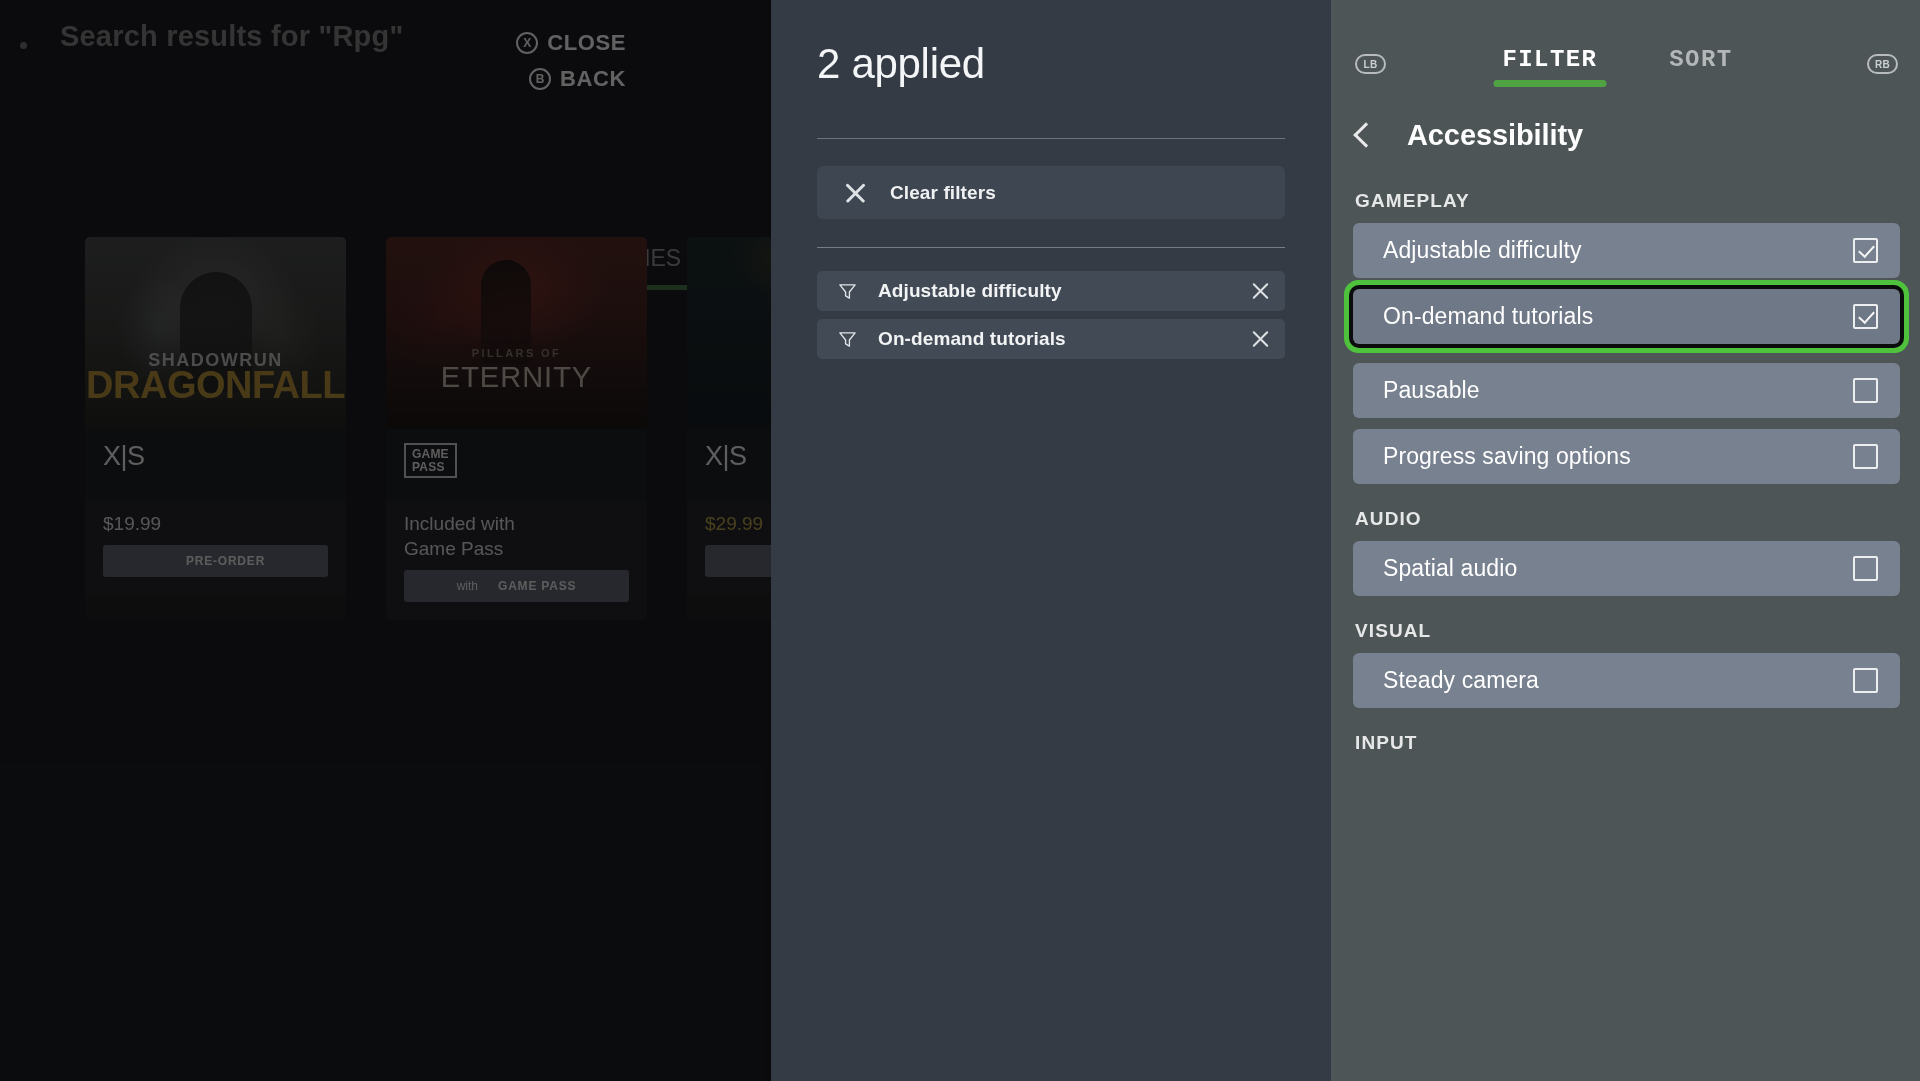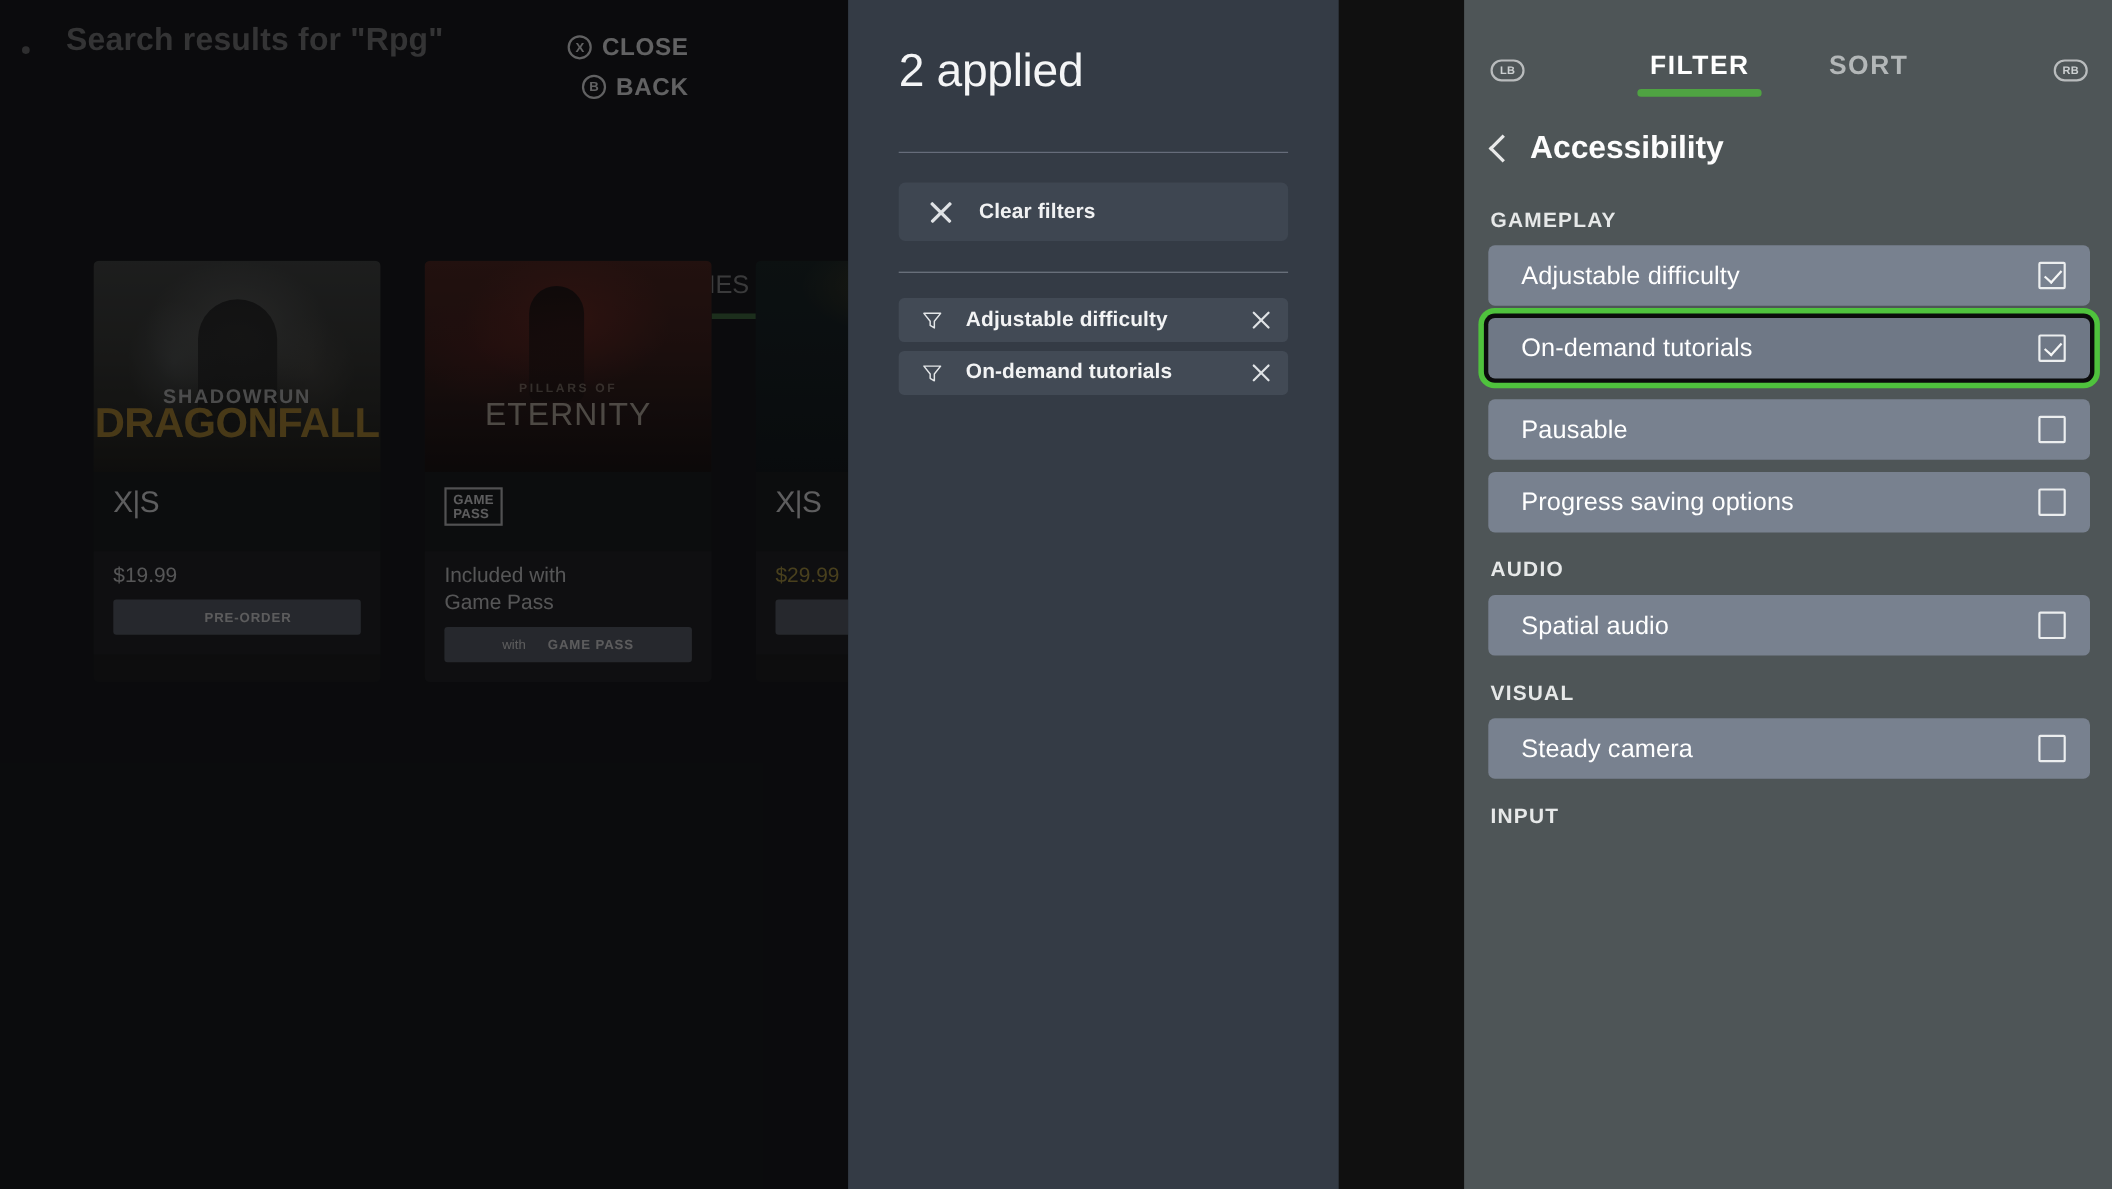--- a/index.html
+++ b/index.html
@@ -274,21 +274,21 @@
     font-weight: 700;
     letter-spacing: 0.8px;
     color: #e4e4e4;
   }
   .card-cta .thin { font-weight: 400; margin-right: 20px; letter-spacing: 0; }
 
   
   .mid-panel {
     position: absolute;
     left: 771px; top: 0;
-    width: 446px;
+    width: 560px;
     height: 1081px;
     background: #343b45;
     padding: 26px 46px 0 46px;
     z-index: 50;
   }
   .mid-title {
     font-size: 42px;
     font-weight: 400;
     color: #f4f5f6;
     letter-spacing: -0.3px;
@@ -390,20 +390,21 @@
     letter-spacing: 0.3px;
   }
   .rp-lb { left: 24px; }
   .rp-rb { right: 22px; }
   .rp-tabs {
     position: absolute;
     left: 0; right: 16px; top: 46px;
     display: flex;
     justify-content: center;
     gap: 72px;
+    font-family: Liberation Mono, monospace;
   }
   .rp-tab {
     position: relative;
     font-size: 24px;
     font-weight: 700;
     letter-spacing: 1.4px;
     color: #b3b7b8;
     cursor: pointer;
     padding-bottom: 14px;
   }
@@ -416,21 +417,21 @@
     bottom: 0;
     width: 113px;
     height: 7px;
     border-radius: 4px;
     background: #4fa342;
   }
 
   .rp-head {
     display: flex;
     align-items: center;
-    gap: 16px;
+    gap: 32px;
     padding: 6px 0 0 22px;
     height: 56px;
   }
   .chev-left {
     width: 18px; height: 18px;
     border-left: 3px solid #e9eaea;
     border-bottom: 3px solid #e9eaea;
     transform: rotate(45deg);
     flex: none;
     margin-left: 4px;

